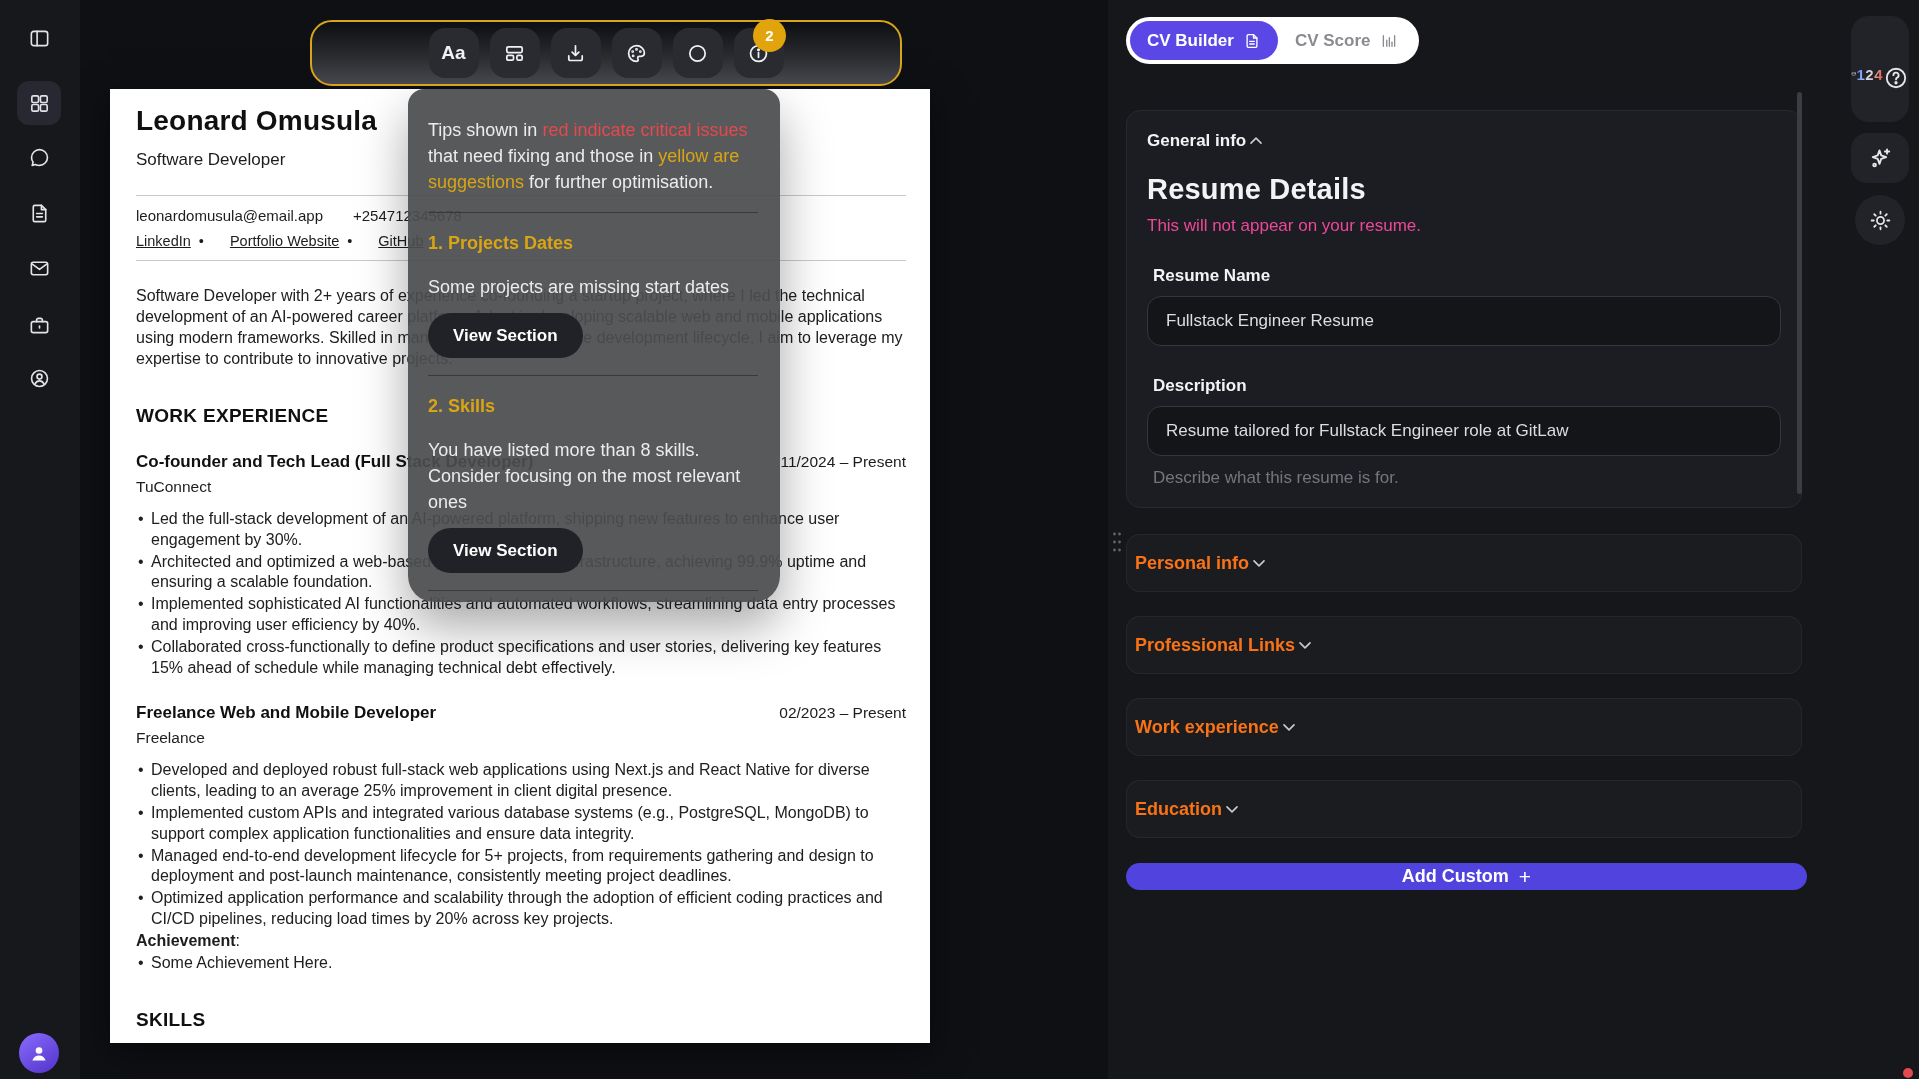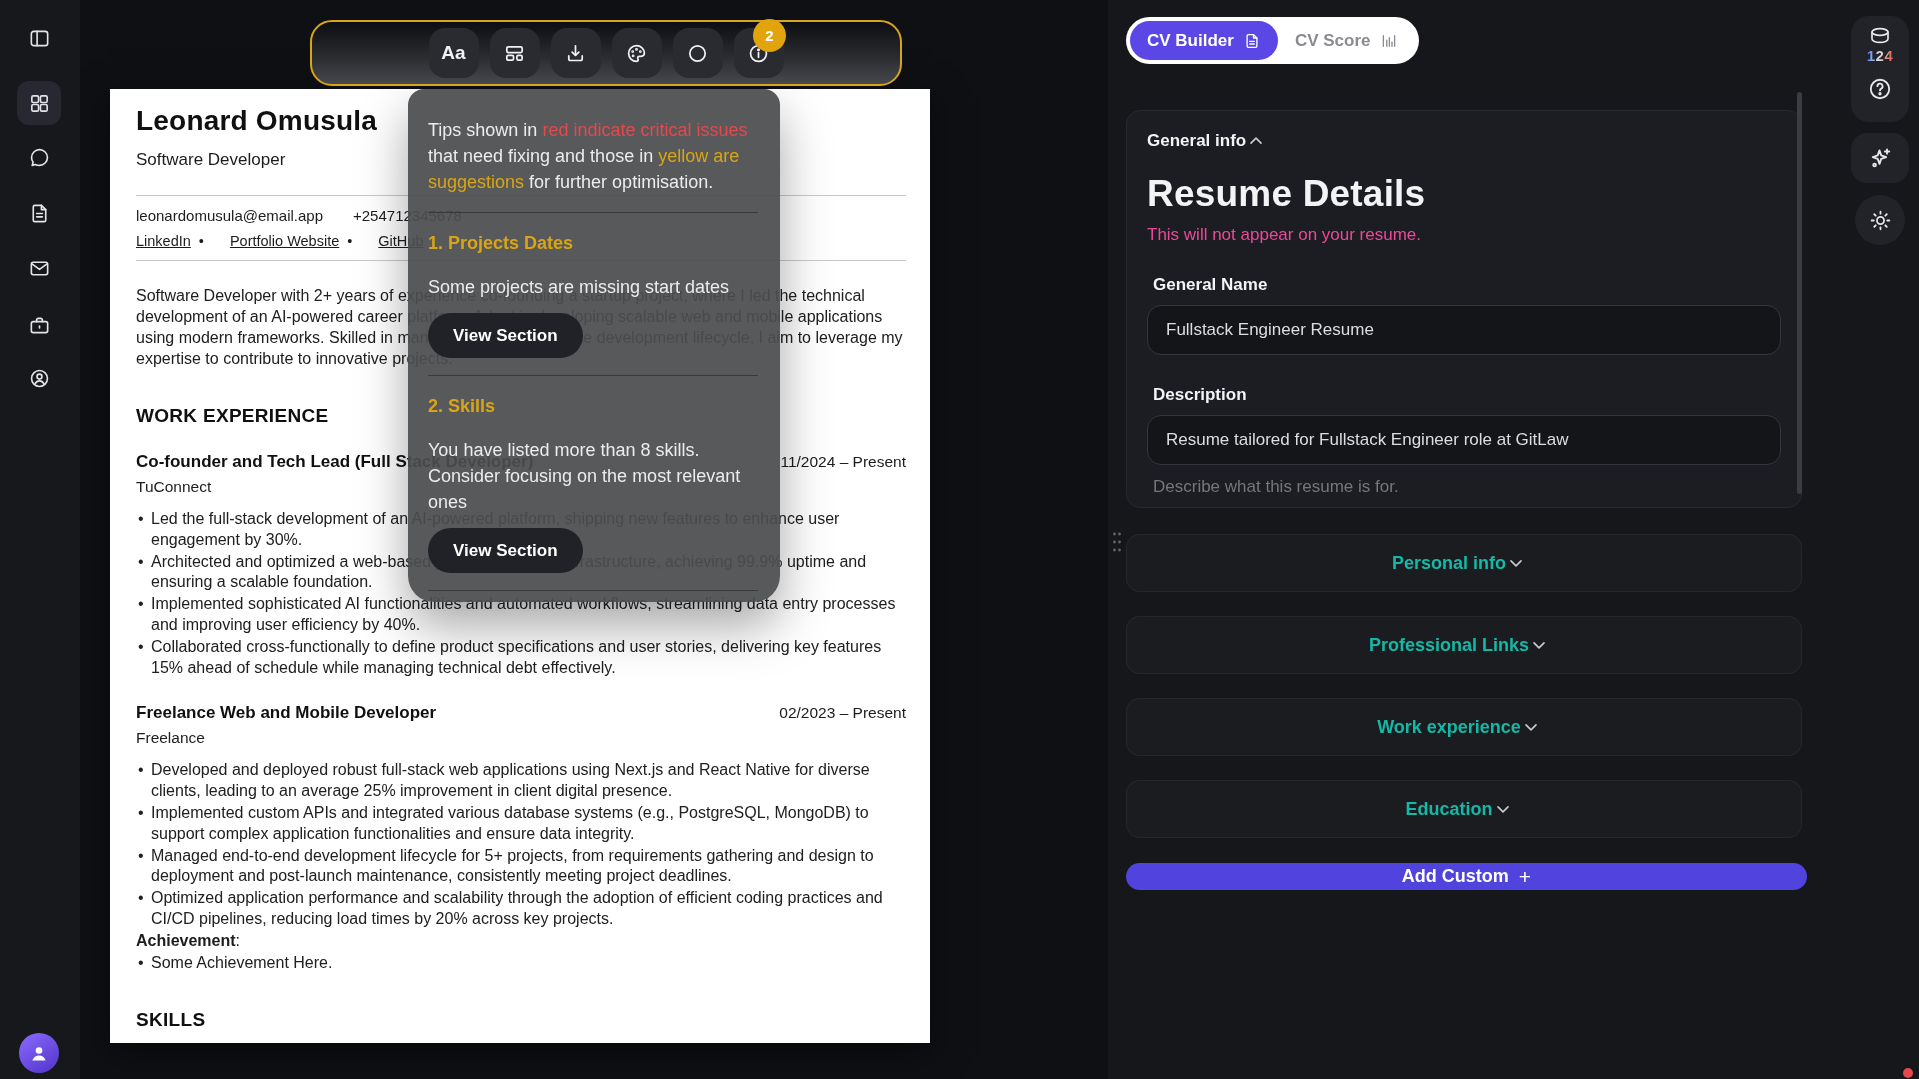--- a/index.html
+++ b/index.html
@@ -60,36 +60,36 @@
   .tabs { position:absolute; left:1126px; top:17px; height:47px; background:#ffffff; border-radius:24px; display:inline-flex; align-items:center; padding:4px; z-index:5; }
   .tab { display:flex; align-items:center; gap:9px; font-size:17px; font-weight:700; padding:0 17px; height:39px; }
   .tab.active { background:#5a47e6; border-radius:20px; color:#ffffff; }
   .tab.inactive { color:#8a8b91; }
   .tab svg { width:18px; height:18px; stroke:currentColor; fill:none; stroke-width:1.8; stroke-linecap:round; stroke-linejoin:round; }
 
   .card { position:absolute; left:1126px; top:110px; width:676px; height:398px; background:#1c1d22; border:1px solid #282930; border-radius:14px; padding:20px; color:#f2f3f5; z-index:3; }
   .card-head { display:flex; align-items:center; justify-content:flex-start; }
   .card-head .lbl { font-size:17px; font-weight:700; }
   .chev { width:20px; height:20px; stroke:#c9cacd; fill:none; stroke-width:2; stroke-linecap:round; stroke-linejoin:round; }
-  .card h1 { margin-top:22px; font-size:37px; font-weight:700; letter-spacing:.2px; }
+  .card h1 { margin-top:22px; font-size:29px; font-weight:700; letter-spacing:.2px; }
   .card .sub { margin-top:10px; color:#ec4899; font-size:17px; }
   .f-label { margin-top:30px; padding-left:6px; font-size:17px; font-weight:700; }
   .field { margin-top:10px; width:100%; height:50px; background:#141519; border:1px solid #35363d; border-radius:14px; color:#dcdde0; font-size:17px; padding:0 18px; font-family:"Liberation Sans",sans-serif; }
   .helper { margin-top:12px; padding-left:6px; color:#75767c; font-size:17px; }
 
-  .acc { position:absolute; left:1126px; width:676px; height:58px; background:rgba(255,255,255,0.025); border:1px solid rgba(255,255,255,0.05); border-radius:14px; display:flex; align-items:center; justify-content:center; padding:0 18px 0 8px; color:#14b8a6; font-size:18px; font-weight:700; z-index:3; }
+  .acc { position:absolute; left:1126px; width:676px; height:58px; background:rgba(255,255,255,0.025); border:1px solid rgba(255,255,255,0.05); border-radius:14px; display:flex; align-items:center; justify-content:flex-start; padding:0 18px 0 8px; color:#f97316; font-size:18px; font-weight:700; z-index:3; }
 
   .add-btn { position:absolute; left:1126px; top:863px; width:681px; height:27px; background:#5143dd; border:none; border-radius:14px; color:#ffffff; font-size:18px; font-weight:700; display:flex; align-items:center; justify-content:center; gap:10px; font-family:"Liberation Sans",sans-serif; z-index:3; }
   .add-btn .plus { font-size:21px; font-weight:400; }
 
   .scroll-thumb { position:absolute; left:1797px; top:92px; width:5px; height:402px; background:#3c3d43; border-radius:3px; z-index:4; }
   .drag-handle { position:absolute; left:1110px; top:528px; width:14px; height:28px; display:flex; align-items:center; justify-content:center; z-index:4; }
 
   
-  .rrail-box { position:absolute; background:#222329; display:flex; flex-direction:column; align-items:center; z-index:5; }
+  .rrail-box { position:absolute; background:#222329; display:flex; flex-direction:row; align-items:center; z-index:5; }
   .rr1 { left:1851px; top:16px; width:58px; height:106px; border-radius:18px; padding-top:10px; }
   .rr2 { left:1851px; top:133px; width:58px; height:50px; border-radius:16px; justify-content:center; }
   .rr3 { left:1855px; top:195px; width:50px; height:50px; border-radius:50%; justify-content:center; }
   .rrail-box svg { stroke:#e6e7ea; fill:none; stroke-width:1.7; stroke-linecap:round; stroke-linejoin:round; }
   .credits { margin-top:1px; font-size:15px; font-weight:700; background:linear-gradient(100deg,#5a8df5 10%,#dfe0e4 50%,#e0583f 95%); -webkit-background-clip:text; background-clip:text; color:transparent; letter-spacing:.5px; }
   .help-wrap { margin-top:12px; }
   .red-dot { position:absolute; left:1903px; top:1068px; width:10px; height:10px; border-radius:50%; background:#e5484d; z-index:9; }
 </style>
 </head>
 <body>
@@ -289,21 +289,21 @@
 
 <div class="card">
   <div class="card-head">
     <span class="lbl">General info</span>
     <svg class="chev" viewBox="0 0 24 24">
         <polyline points="6,14.5 12,8.5 18,14.5"></polyline>
       </svg>
   </div>
   <h1>Resume Details</h1>
   <div class="sub">This will not appear on your resume.</div>
-  <div class="f-label">General Name</div>
+  <div class="f-label">Resume Name</div>
   <input class="field" type="text" value="Fullstack Engineer Resume" style="">
   <div class="f-label">Description</div>
   <input class="field" type="text" value="Resume tailored for Fullstack Engineer role at GitLaw" style="">
   <div class="helper">Describe what this resume is for.</div>
 </div>
 
 <div class="acc" style="top:534px">
   <span>Personal info</span>
   <svg class="chev" viewBox="0 0 24 24">
       <polyline points="6,9.5 12,15.5 18,9.5"></polyline>

